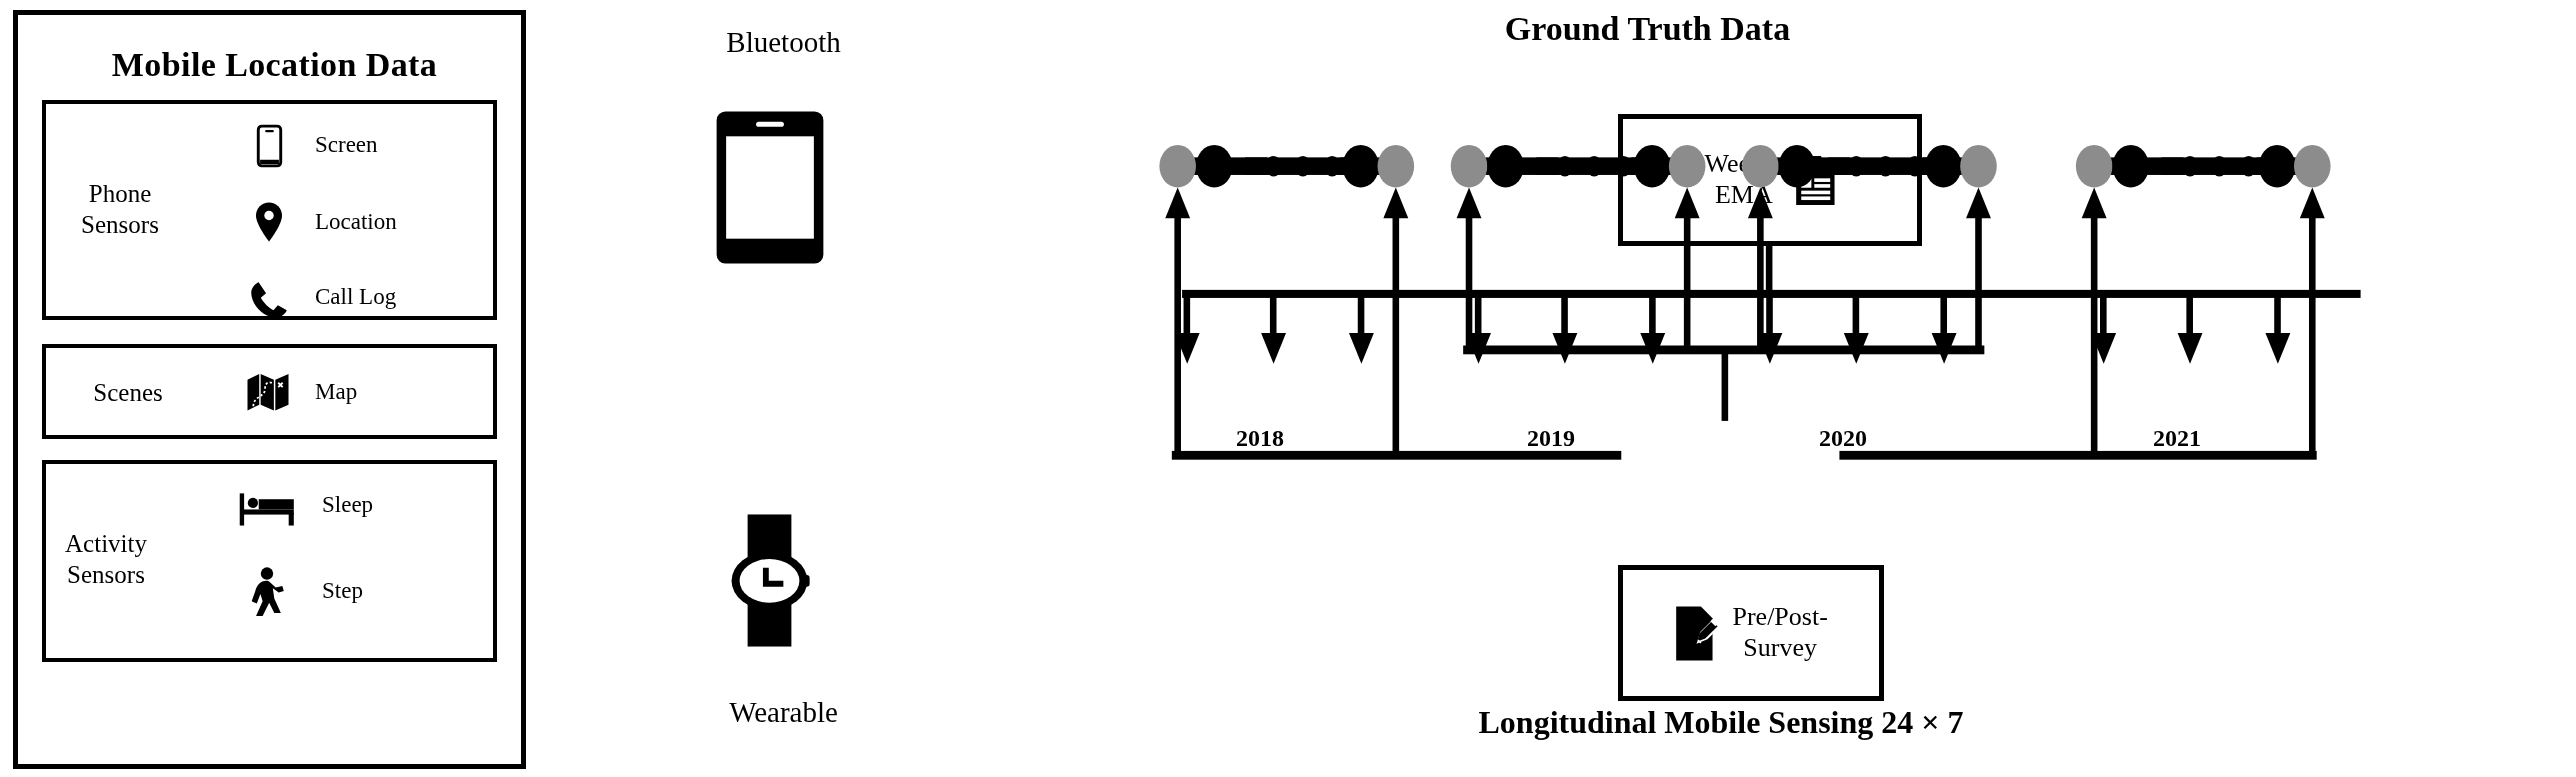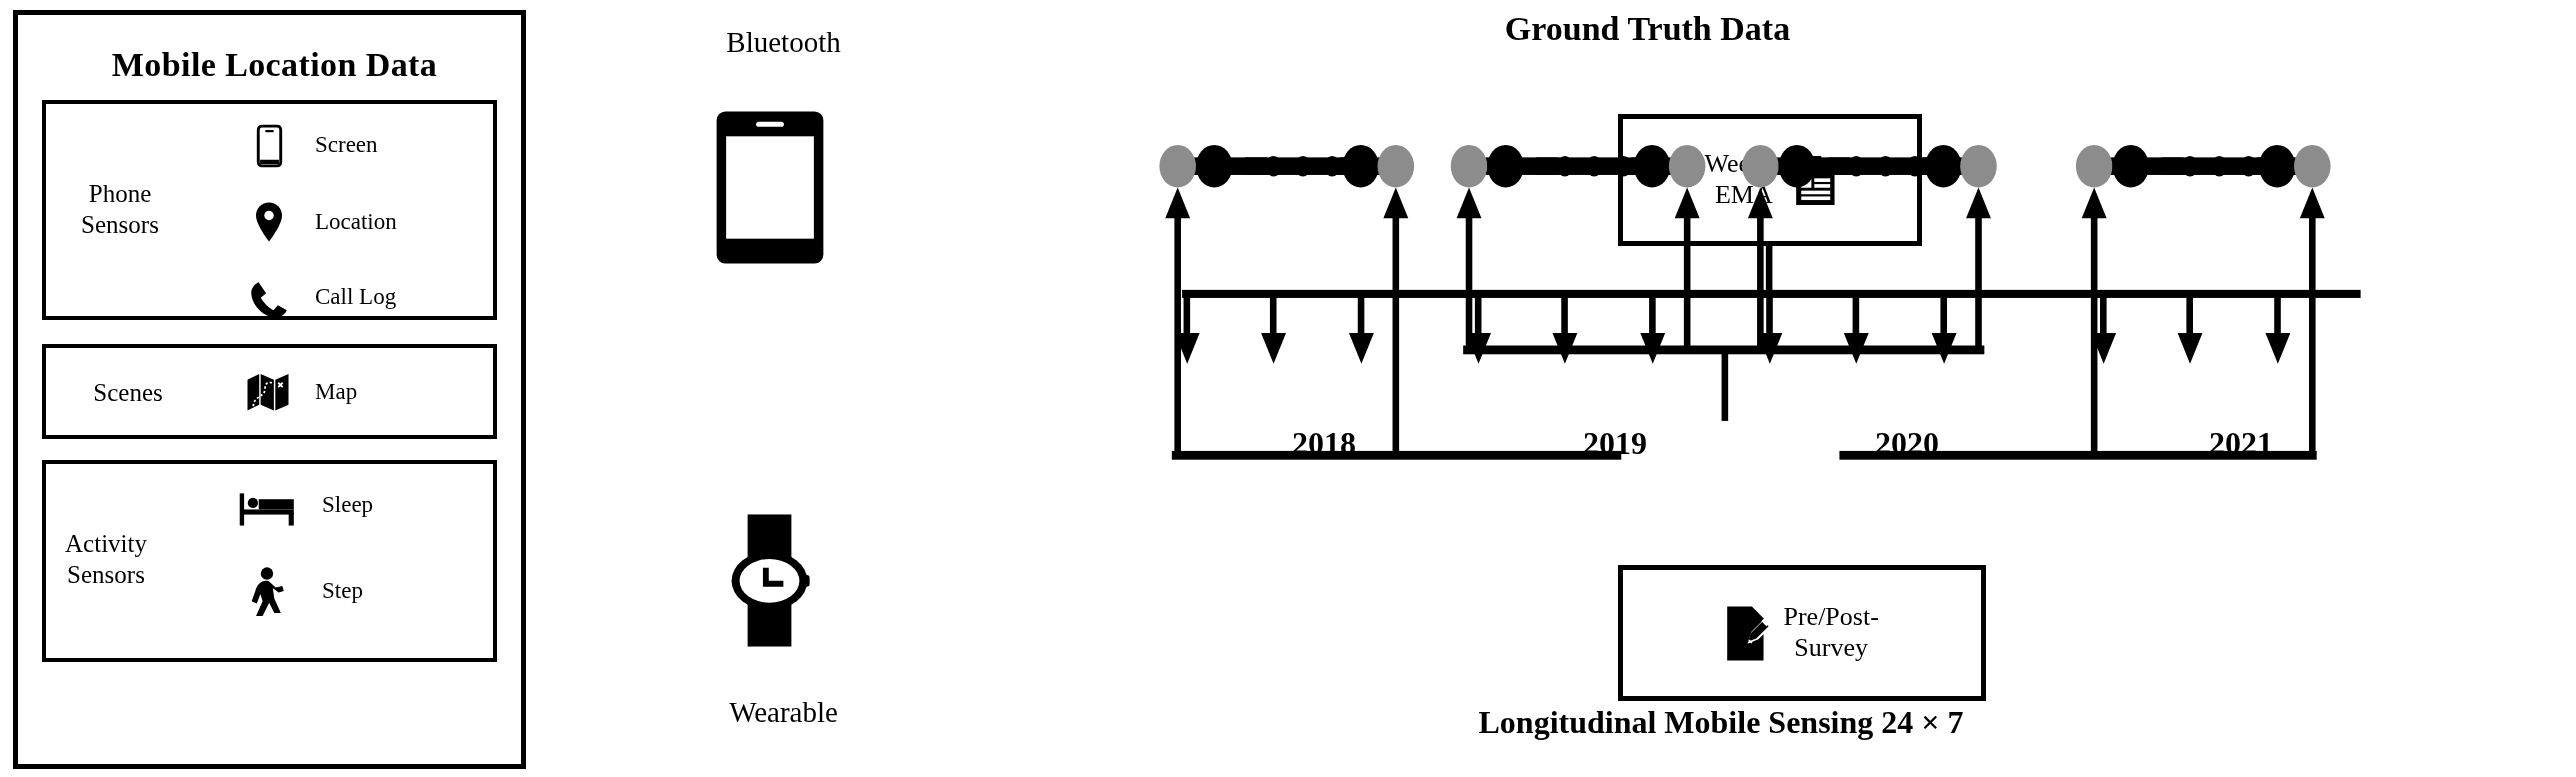--- a/index.html
+++ b/index.html
@@ -23,25 +23,25 @@
   #smartphone-label{left:608px;top:26px;width:351px;text-align:center;font-size:29px;}
   #wearable-label{left:608px;top:696px;width:351px;text-align:center;font-size:29px;}
   #phone-art{left:715px;top:110px;width:110px;height:155px;}
   #watch-art{left:729px;top:513px;width:81px;height:135px;}
 
   
   #gt-title{left:1391px;top:10.3px;width:513px;text-align:center;font-size:34px;font-weight:bold;}
   .flowbox{position:absolute;border:5.1px solid #000;box-sizing:border-box;background:#fff;
            display:flex;align-items:center;justify-content:center;gap:10.3px;}
   #ema-box{left:1618px;top:114px;width:304px;height:132px;}
-  #survey-box{left:1618px;top:565px;width:368px;height:136px;align-items:center;}
+  #survey-box{left:1618px;top:565px;width:266px;height:136px;align-items:center;}
   .box-text{font-size:26px;line-height:1.18;text-align:center;white-space:pre-line;}
 
   #timeline-svg{left:974px;top:0px;}
-  .year-label{position:absolute;font-size:32px;font-weight:bold;text-align:center;width:176px;}
+  .year-label{position:absolute;font-size:24px;font-weight:bold;text-align:left;width:176px;}
 
   #bottom-caption{left:1245px;top:704px;width:952px;text-align:center;font-size:32px;font-weight:bold;}
 
   svg{display:block;overflow:visible;}
 </style>
 </head>
 <body>
 
 <div class="abs" id="left-panel">
   <div class="abs" id="msd-title">Mobile Location Data</div>

